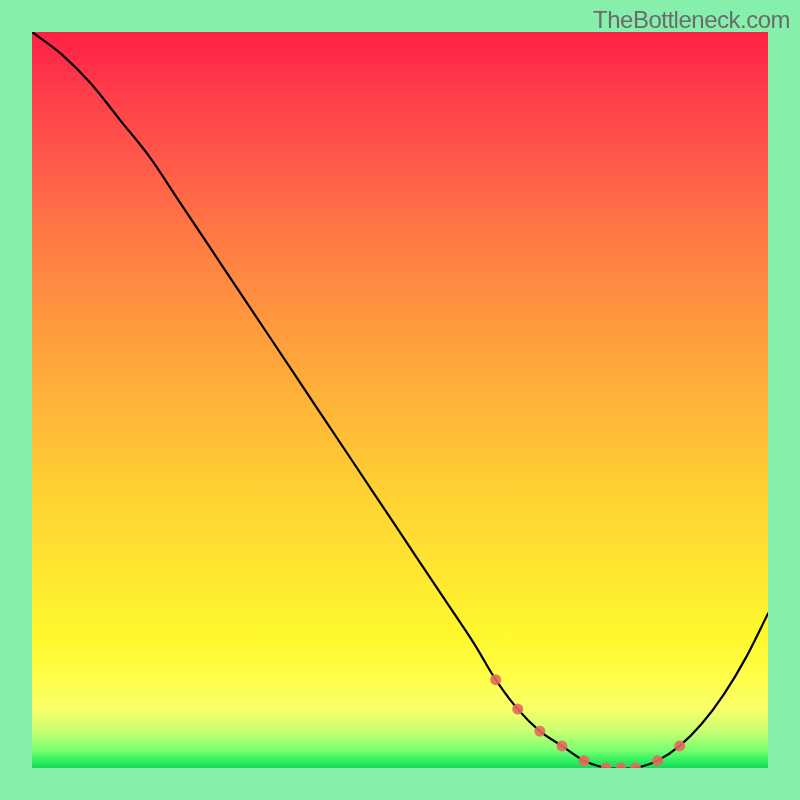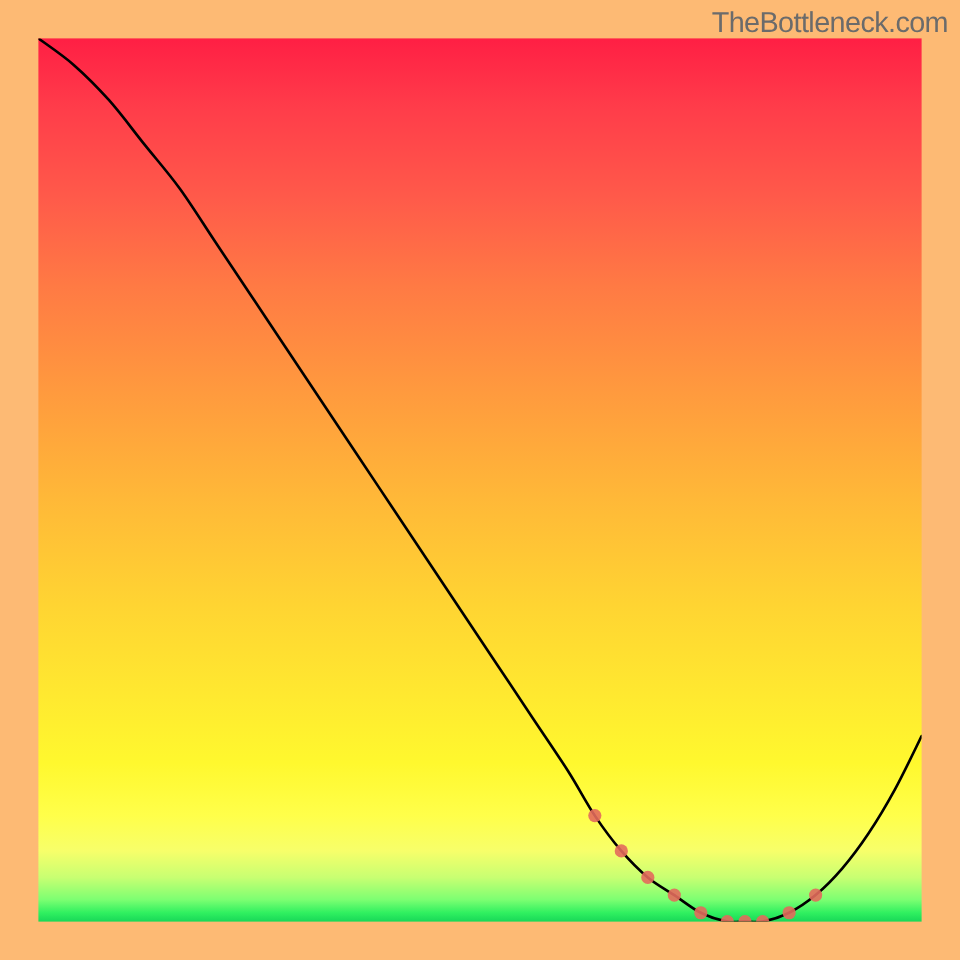--- a/index.html
+++ b/index.html
@@ -7,21 +7,21 @@
     padding: 0;
     width: 800px;
     height: 800px;
     background: #000;
     position: relative;
     font-family: Arial, Helvetica, sans-serif;
   }
   .outer {
     width: 800px;
     height: 800px;
-    background: #fdba74;
+    background: #86efac;
     position: relative;
   }
   .watermark {
     position: absolute;
     top: 6px;
     right: 10px;
     color: #6b6b6b;
     font-size: 24px;
     font-weight: 500;
     letter-spacing: -0.5px;

